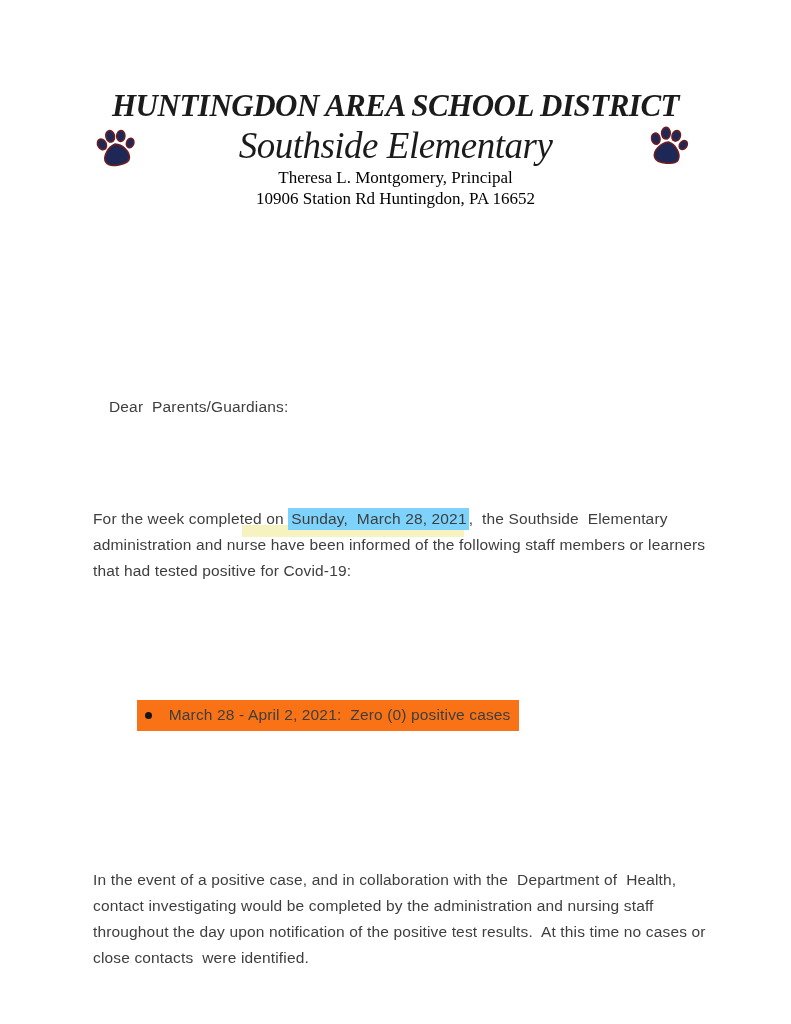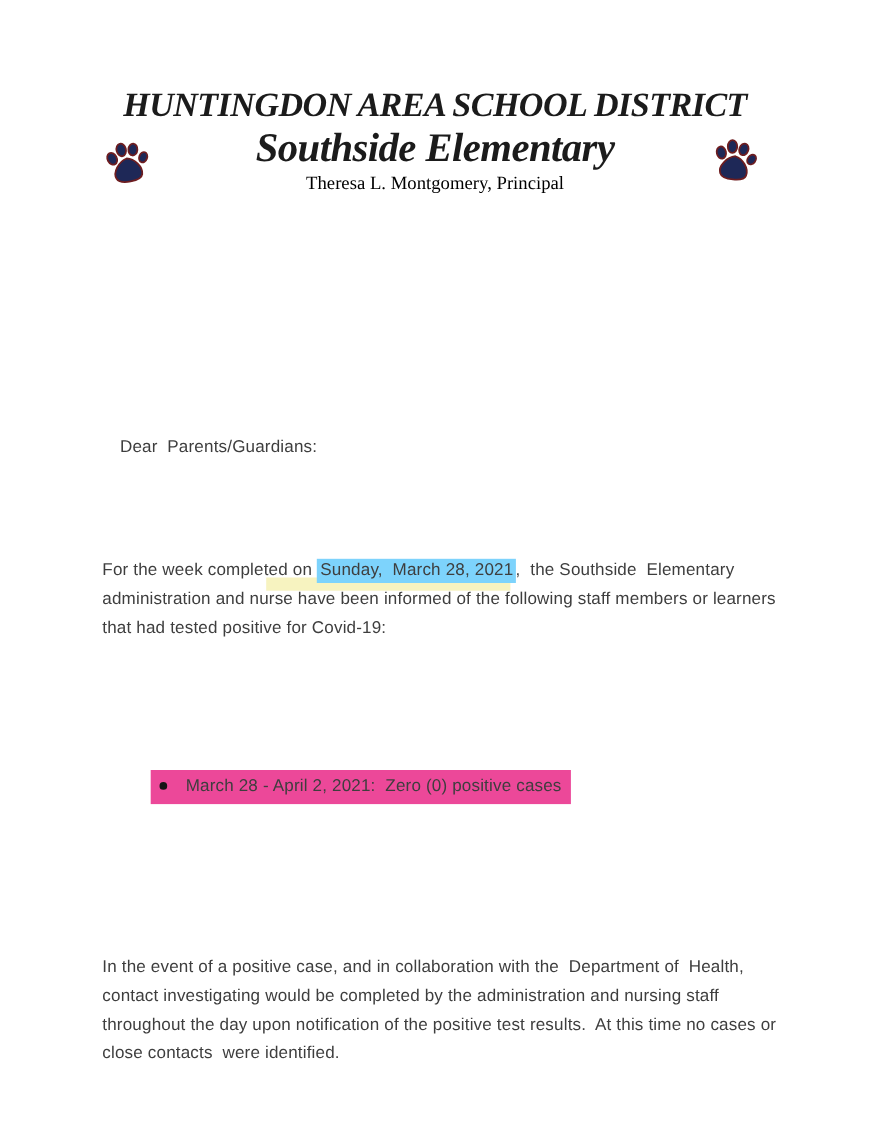--- a/index.html
+++ b/index.html
@@ -6,37 +6,37 @@
   .page{
     position:relative;
     width:791px;height:1024px;
     background:#ffffff;
     margin:0 auto;
     overflow:hidden;
     font-family:"Liberation Sans","DejaVu Sans",sans-serif;
   }
   
   .letterhead{
-    position:absolute;top:76px;left:0;right:0;
+    position:absolute;top:87px;left:0;right:0;
     text-align:center;
     color:#1b1b1b;
   }
   .district-title{
     font-family:"Liberation Serif","DejaVu Serif",serif;
     font-style:italic;
     font-size:31px;
     font-weight:600;
     letter-spacing:-0.5px;
     line-height:38px;
     white-space:nowrap;
   }
   .school-title{
     font-family:"Liberation Serif","DejaVu Serif",serif;
     font-style:italic;
-    font-weight:700;
+    font-weight:400;
     font-size:37px;
     line-height:42px;
     letter-spacing:-0.5px;
   }
   .contact-line{
     font-family:"Liberation Serif","DejaVu Serif",serif;
     font-size:17px;
     line-height:21px;
     color:#000000;
   }
@@ -51,41 +51,42 @@
     line-height:26px;
     letter-spacing:0.15px;
     color:#3e3e3e;
     white-space:pre-wrap;
   }
   .para{margin:0 0 8px 0;}
   .salutation{margin:0 0 8px 16px;}
   .p1{margin:0 0 12px 0;}
   .bullet-row{margin:0 0 32px 0;padding-left:17px;white-space:pre-wrap;}
   .date-hl{background:#7dd3fc;padding:2px 2px 3px 3px;}
-  .bullet-hl{background:#ec4899;padding:2px 8px 3px 4px;display:inline-block;}
+  .bullet-hl{background:#f97316;padding:2px 8px 3px 4px;display:inline-block;}
   .bullet-dot{
     display:inline-block;width:7px;height:7px;border-radius:50%;
     background:#151515;margin:0 17px 1px 4px;vertical-align:middle;
   }
   .ghost-highlight{
     position:absolute;left:149px;top:19px;width:222px;height:12px;
     background:#f7f3c0;z-index:0;
   }
   .p1-wrap{position:relative;}
   .p1-wrap .line-text{position:relative;z-index:1;}
 </style>
 </head>
 <body>
 
 <div class="page">
 
   <div class="letterhead">
     <div class="district-title">HUNTINGDON AREA SCHOOL DISTRICT</div>
     <div class="school-title">Southside Elementary</div>
     <div class="contact-line">Theresa L. Montgomery, Principal</div>
+    <div class="contact-line">10906 Station Rd Huntingdon, PA 16652</div>
   </div>
 
   <svg class="paw paw-left" viewBox="0 0 46 46">
     <g stroke="#6e1d20" stroke-width="1.6" fill="#1e2857">
       <ellipse cx="10" cy="16" rx="4.2" ry="5.6" transform="rotate(-18 10 16)"></ellipse>
       <ellipse cx="19.5" cy="9.5" rx="4.3" ry="5.8" transform="rotate(-4 19.5 9.5)"></ellipse>
       <ellipse cx="30" cy="11" rx="4.1" ry="5.4" transform="rotate(14 30 11)"></ellipse>
       <ellipse cx="38" cy="19.5" rx="3.6" ry="4.8" transform="rotate(30 38 19.5)"></ellipse>
       <path d="M23 18 C30 19.5 36.5 28 34.5 34.5 C32.8 40.5 13.5 41 10.8 34.5 C8.2 28.5 15.5 19.5 23 18 Z"></path>
     </g>

